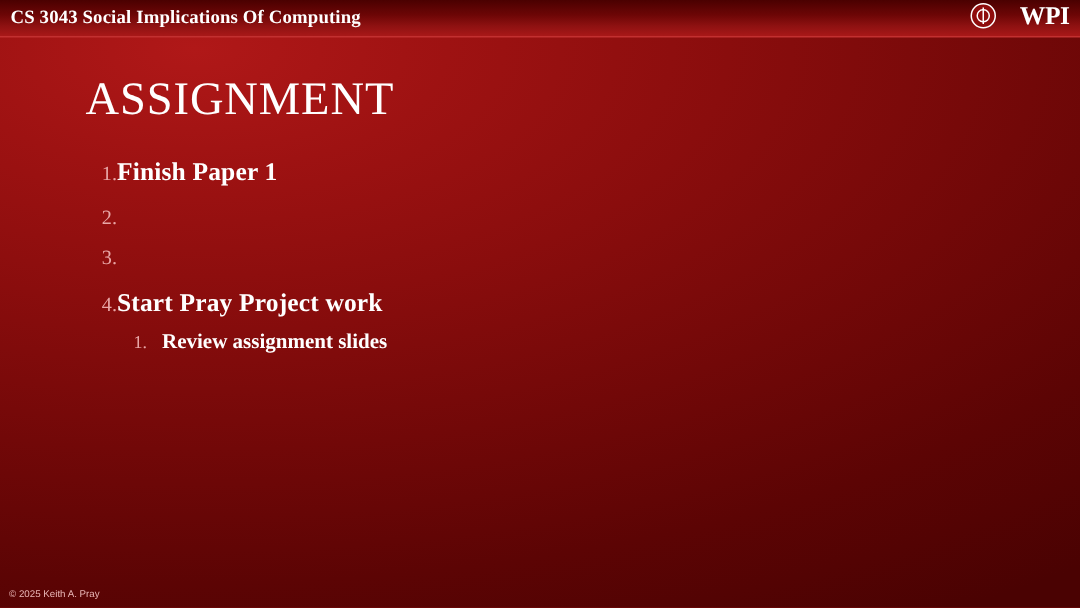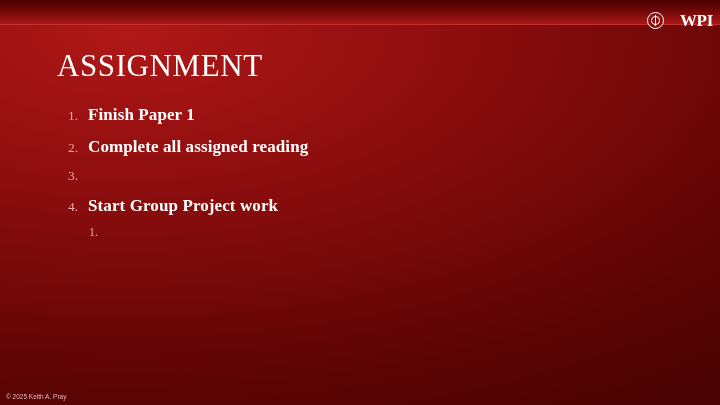--- a/index.html
+++ b/index.html
@@ -38,21 +38,21 @@
     font-size: 12.5px;
     font-weight: bold;
     color: #ffffff;
     letter-spacing: 0.1px;
     white-space: nowrap;
   }
   
   .logo {
     position: absolute;
     right: 7px;
-    top: 12px;
+    top: 2px;
     display: flex;
     align-items: center;
     gap: 16px;
   }
   .logo-seal {
     width: 17px;
     height: 17px;
     border-radius: 50%;
     background: #8f0d0d;
     border: 1.2px solid #ffffff;
@@ -106,21 +106,20 @@
   }
   .item-num {
     width: 26px;
     text-align: right;
     flex: 0 0 26px;
     font-size: 13.5px;
     color: #e8a7a7;
     font-family: "Liberation Serif", serif;
   }
   .item-text {
-    margin-left: 10px;
     font-size: 17px;
     font-weight: bold;
     color: #ffffff;
     font-family: "Liberation Serif", serif;
     letter-spacing: 0.1px;
   }
   .subitem {
     display: flex;
     align-items: baseline;
     margin-top: -2px;
@@ -149,50 +148,51 @@
     color: #e9b6b6;
     font-family: "Liberation Sans", sans-serif;
   }
 </style>
 </head>
 <body>
 
 <div class="slide">
 
   <div class="banner">
+    <div class="banner-title">CS 3043 Social Implications Of Computing</div>
     <div class="logo">
       <div class="logo-seal"></div>
       <div class="logo-text">WPI</div>
     </div>
   </div>
 
   <div class="slide-title">ASSIGNMENT</div>
 
   <div class="list">
 
     <div class="item">
       <div class="item-num">1.</div>
       <div class="item-text">Finish Paper 1</div>
     </div>
 
     <div class="item">
       <div class="item-num">2.</div>
-      <div class="item-text">Complete all assigned reading</div>
     </div>
 
     <div class="item">
       <div class="item-num">3.</div>
     </div>
 
     <div class="item">
       <div class="item-num">4.</div>
-      <div class="item-text">Start Group Project work</div>
+      <div class="item-text">Start Pray Project work</div>
     </div>
 
     <div class="subitem">
       <div class="subitem-num">1.</div>
+      <div class="subitem-text">Review assignment slides</div>
     </div>
 
   </div>
 
   <div class="footer">© 2025 Keith A. Pray</div>
 
 </div>
 
 </body></html>

